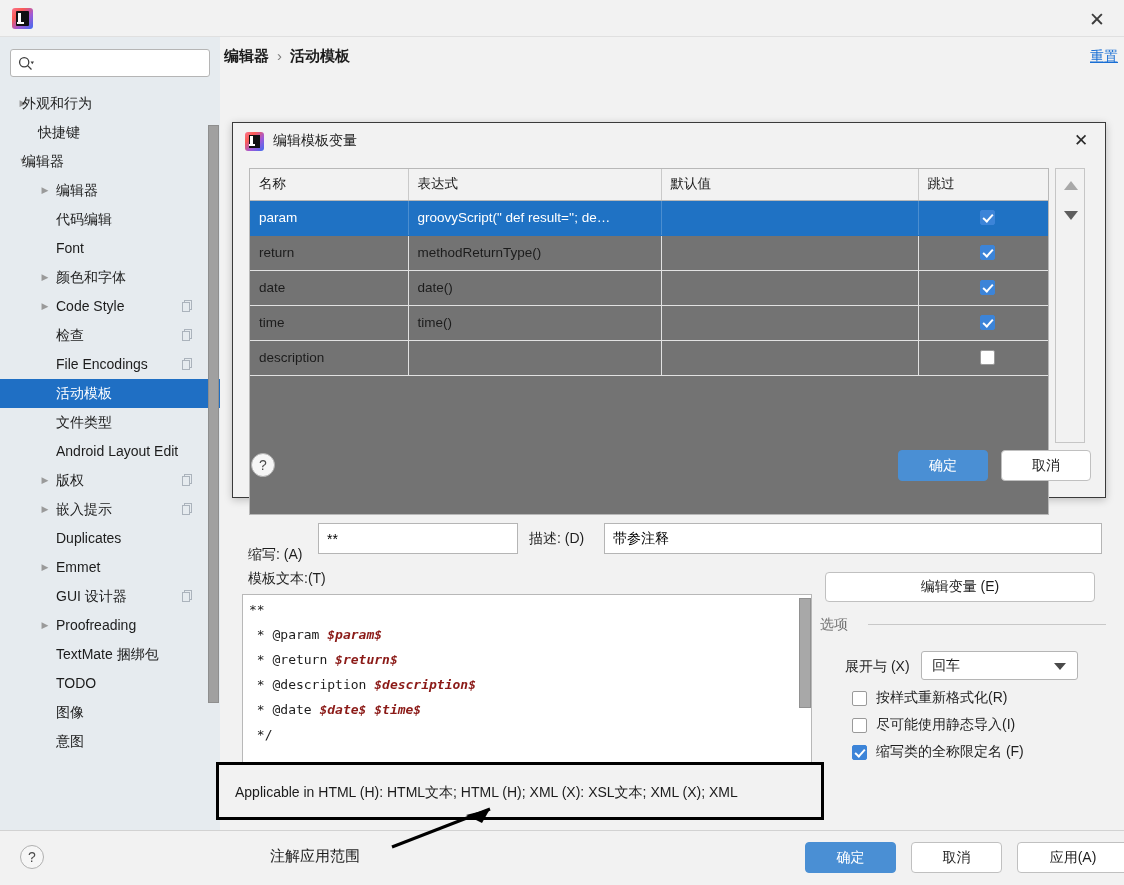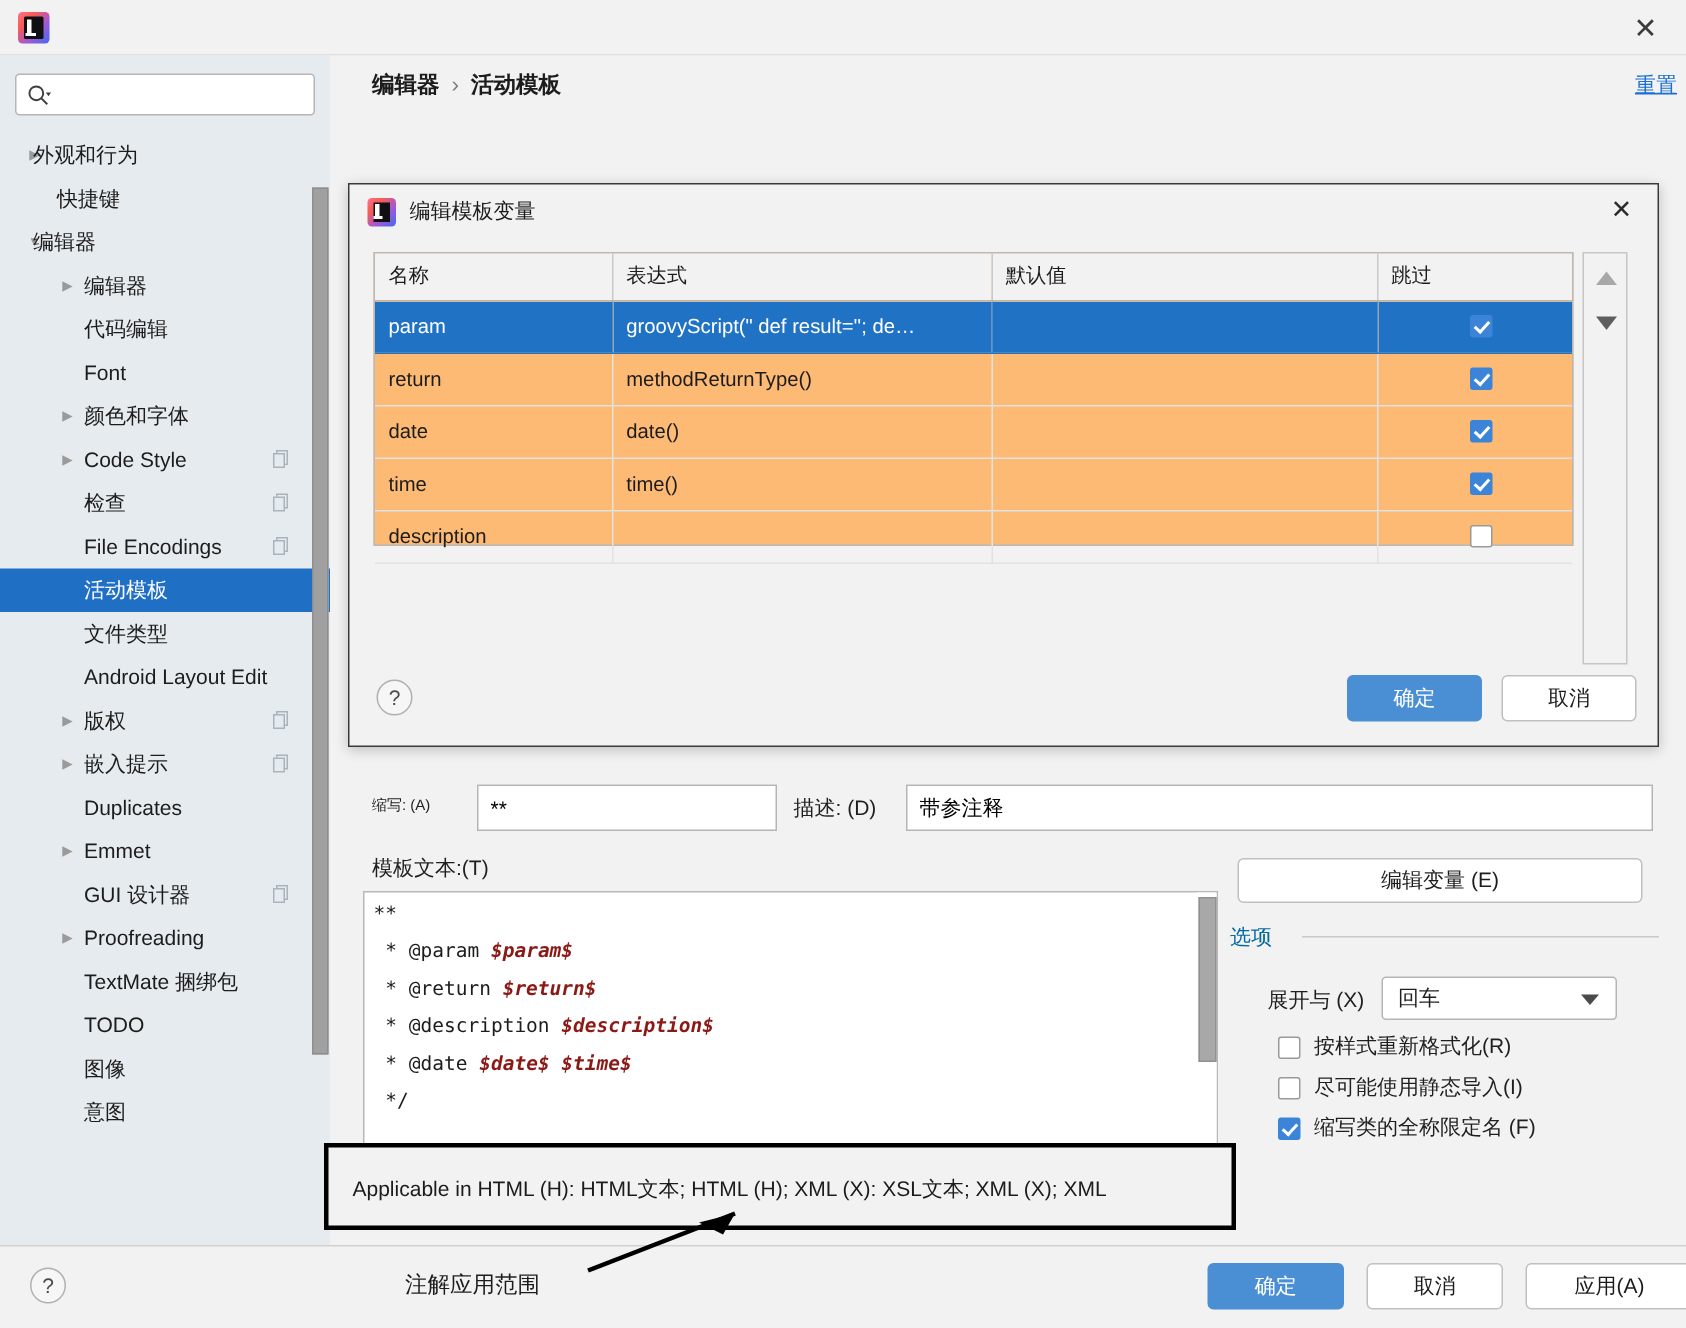--- a/index.html
+++ b/index.html
@@ -94,21 +94,21 @@
     position:absolute; left:208px; top:88px; width:11px; height:578px;
     background:#a0a0a0; border:1px solid #8e8e8e;
   }
 
   
   #main {
     position:absolute; left:220px; top:37px; width:904px; height:793px;
     background:#f2f2f2;
   }
   #breadcrumb {
-    position:absolute; left:28px; top:10px; font-size:15px; color:#1c1c1c;
+    position:absolute; left:4px; top:10px; font-size:15px; color:#1c1c1c;
     font-weight:bold;
   }
   #breadcrumb .sep { color:#7d7d7d; margin:0 8px; font-weight:normal; }
   #reset-link {
     position:absolute; right:6px; top:11px; font-size:14px; color:#1a6fd4;
     text-decoration:underline; cursor:pointer;
   }
 
   #expand-row { position:absolute; left:20px; top:90px; height:28px; }
   #expand-label { position:absolute; left:0; top:4px; font-size:14px; font-weight:bold; color:#1c1c1c; }
@@ -141,22 +141,22 @@
   #modal-icon .ij-j { position:absolute; left:5px; top:4px; width:3px; height:8px; background:#fff;}
   #modal-icon .ij-bar { position:absolute; left:4px; top:12px; width:6px; height:2px; background:#fff;}
   #modal-title { position:absolute; left:40px; top:9px; font-size:14px; color:#1c1c1c; }
   #modal-close {
     position:absolute; right:14px; top:7px; width:20px; height:20px;
     font-size:17px; line-height:20px; text-align:center; color:#2b2b2b;
     font-family:"DejaVu Sans",sans-serif; cursor:pointer;
   }
 
   #table-wrap {
-    position:absolute; left:16px; top:45px; width:800px; height:196px;
-    background:#fdba74; border:1px solid #b8b8b8;
+    position:absolute; left:16px; top:45px; width:800px; height:347px;
+    background:#737373; border:1px solid #b8b8b8;
   }
   table.vars { width:100%; border-collapse:collapse; table-layout:fixed; }
   table.vars th {
     height:31px; font-weight:normal; font-size:13.5px; text-align:left;
     background:#f2f2f2; border-right:1px solid #c9c9c9; border-bottom:1px solid #b8b8b8;
     padding-left:9px; color:#1c1c1c;
   }
   table.vars th:last-child { border-right:none; }
   table.vars td {
     height:35px; font-size:13.5px; border-right:1px solid #e2e2e2;
@@ -202,21 +202,21 @@
     height:31px; border-radius:4px; font-size:14px; cursor:pointer;
     display:inline-flex; align-items:center; justify-content:center;
     font-family:"Liberation Sans",sans-serif;
   }
   .btn.primary { background:#4a8fd4; color:#ffffff; border:1px solid #4a8fd4; }
   .btn.plain { background:#ffffff; color:#1c1c1c; border:1px solid #c0c0c0; }
   #modal-ok { position:absolute; right:117px; bottom:16px; width:90px; }
   #modal-cancel { position:absolute; right:14px; bottom:16px; width:90px; }
 
   
-  #abbr-label { position:absolute; left:248px; top:530px; font-size:10px; }
+  #abbr-label { position:absolute; left:248px; top:546px; font-size:14px; }
   #abbr-input {
     position:absolute; left:318px; top:523px; width:200px; height:31px;
     background:#ffffff; border:1px solid #b5b5b5; font-size:14px;
     padding-left:8px; font-family:"Liberation Sans",sans-serif; outline:none;
   }
   #desc-label { position:absolute; left:529px; top:530px; font-size:14px; }
   #desc-input {
     position:absolute; left:604px; top:523px; width:498px; height:31px;
     background:#ffffff; border:1px solid #b5b5b5; font-size:14px;
     padding-left:8px; font-family:"Liberation Sans",sans-serif; outline:none;
@@ -239,21 +239,21 @@
   }
   #editor-sb-thumb {
     position:absolute; left:799px; top:598px; width:12px; height:110px;
     background:#a8a8a8; border:1px solid #919191;
   }
 
   
   #options-group { position:absolute; left:820px; top:626px; width:286px; height:148px; }
   #options-title {
     position:absolute; left:0; top:-10px; background:#f2f2f2;
-    padding-right:6px; font-size:14px; color:#0369a1;
+    padding-right:6px; font-size:14px; color:#737373;
   }
   #options-line {
     position:absolute; left:48px; top:-2px; width:238px; height:1px; background:#c8c8c8;
   }
   #expand2-label { position:absolute; left:25px; top:32px; font-size:14px; }
   #expand2-combo {
     position:absolute; left:101px; top:25px; width:157px; height:29px;
     background:#ffffff; border:1px solid #b5b5b5; border-radius:3px;
   }
   #expand2-combo .val { position:absolute; left:10px; top:5px; font-size:14px; }

